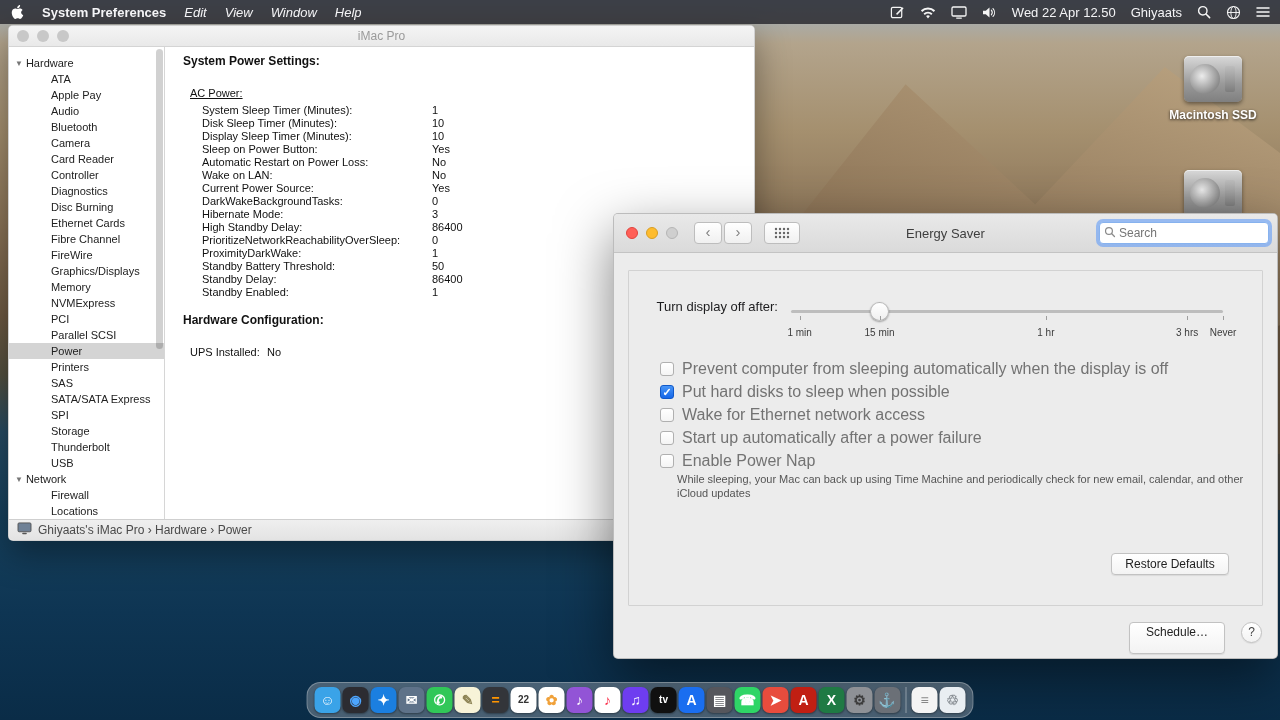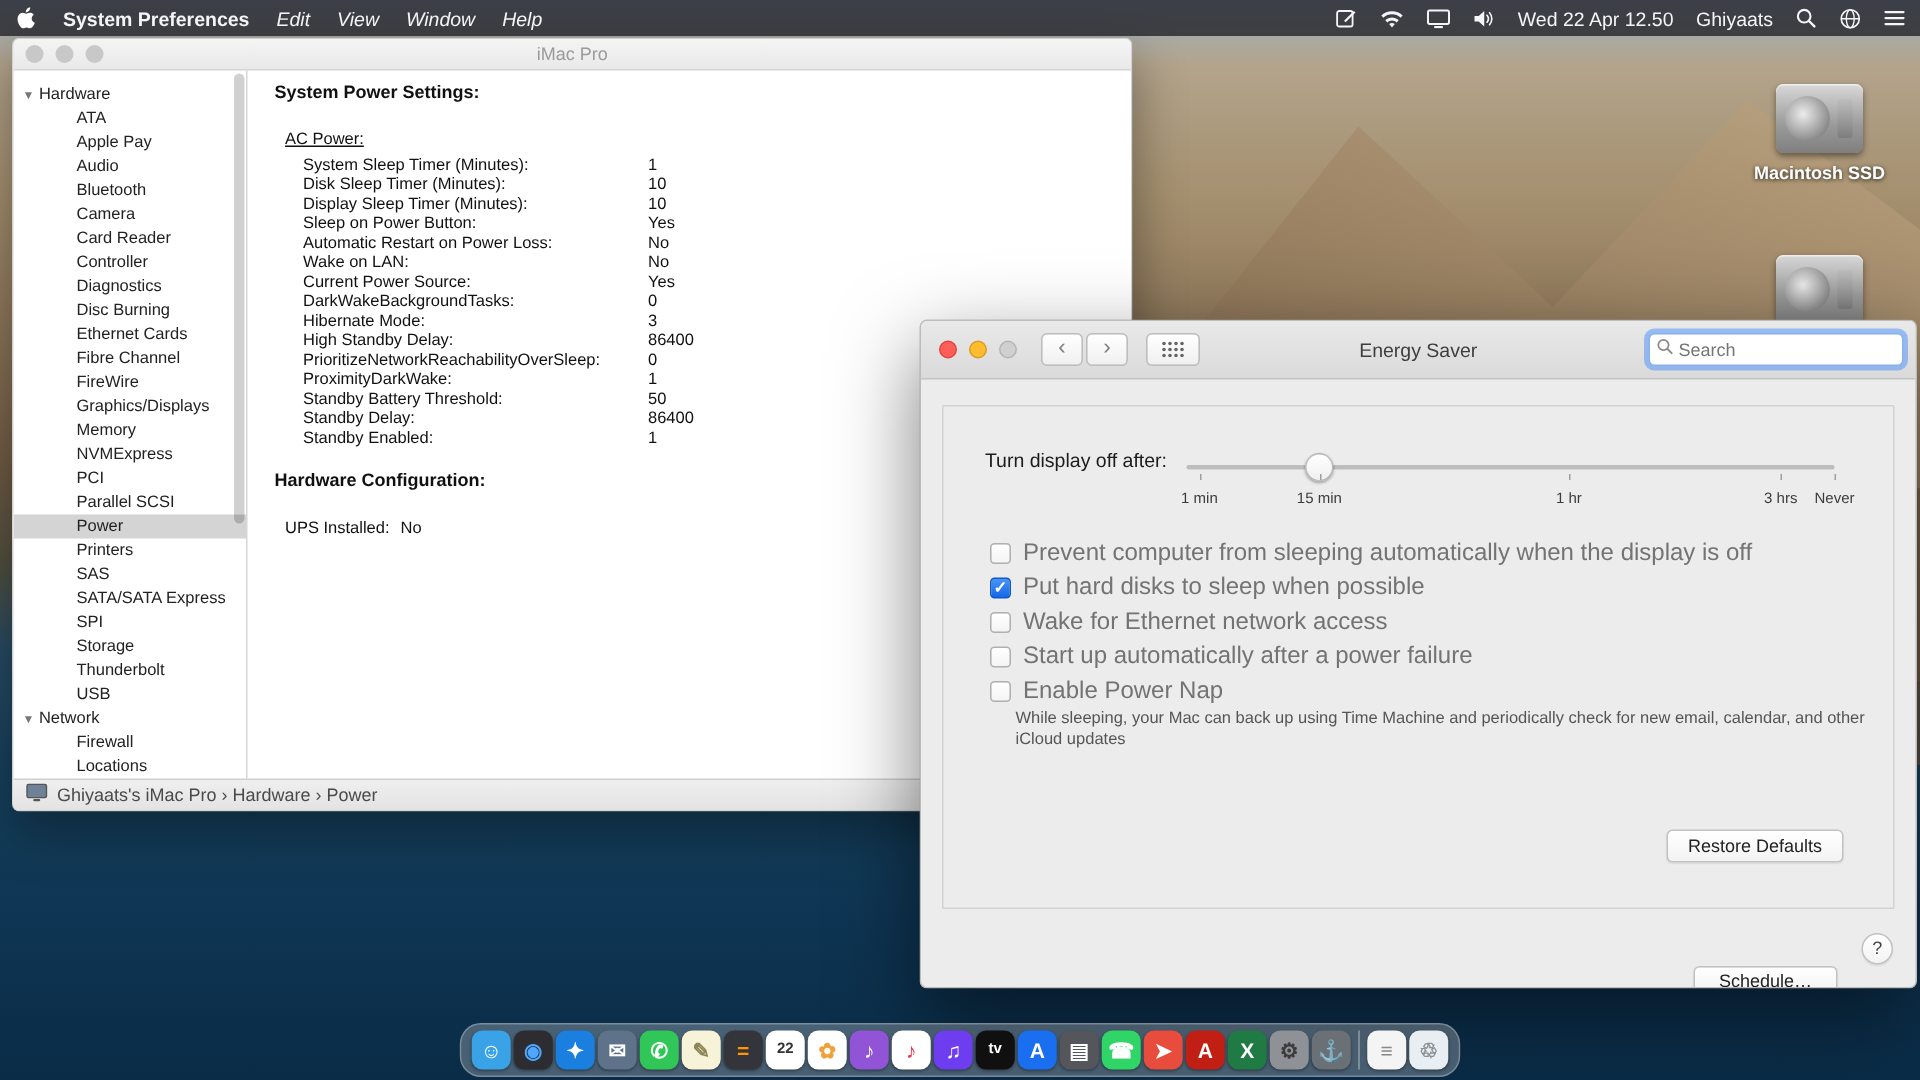--- a/index.html
+++ b/index.html
@@ -100,21 +100,21 @@
     background:linear-gradient(#fff,#f4f4f4);box-sizing:border-box;flex:none;
     font-size:11px;font-weight:bold;color:#fff;text-align:center;line-height:13px;}
   .cb.checked{background:linear-gradient(#4795f7,#1667e8);border-color:#1058c8;}
   .cb-label{font-size:16px;color:#737373;white-space:nowrap;}
   .es-desc{position:absolute;left:63px;top:219px;width:600px;font-size:11px;
     color:#555;line-height:14px;}
   .btn{background:linear-gradient(#ffffff,#f3f3f3);border:1px solid #c2c2c2;border-radius:4px;
     font-size:12px;color:#222;text-align:center;box-shadow:0 1px 1px rgba(0,0,0,.08);
     box-sizing:border-box;}
   .es-restore{position:absolute;left:497px;top:300px;width:118px;height:22px;line-height:20px;}
-  .es-schedule{position:absolute;left:515px;top:391px;width:96px;height:18px;line-height:19px;}
+  .es-schedule{position:absolute;left:515px;top:369px;width:96px;height:32px;line-height:19px;}
   .es-help{position:absolute;left:627px;top:369px;width:21px;height:21px;border-radius:50%;
     line-height:19px;font-size:12px;color:#444;}
 
   
   .ad-window{position:absolute;left:30px;top:630px;width:256px;height:90px;z-index:8;
     background:#2b2b2b;border-radius:6px 6px 0 0;box-shadow:0 8px 24px rgba(0,0,0,.5);
     overflow:hidden;color:#c8c8c8;}
   .ad-titlebar{height:20px;position:relative;display:flex;align-items:center;border-bottom:1px solid #232323;}
   .ad-titlebar .lights{position:absolute;left:8px;}
   .ad-titlebar .light{width:8px;height:8px;background:#5a5a5a;}

